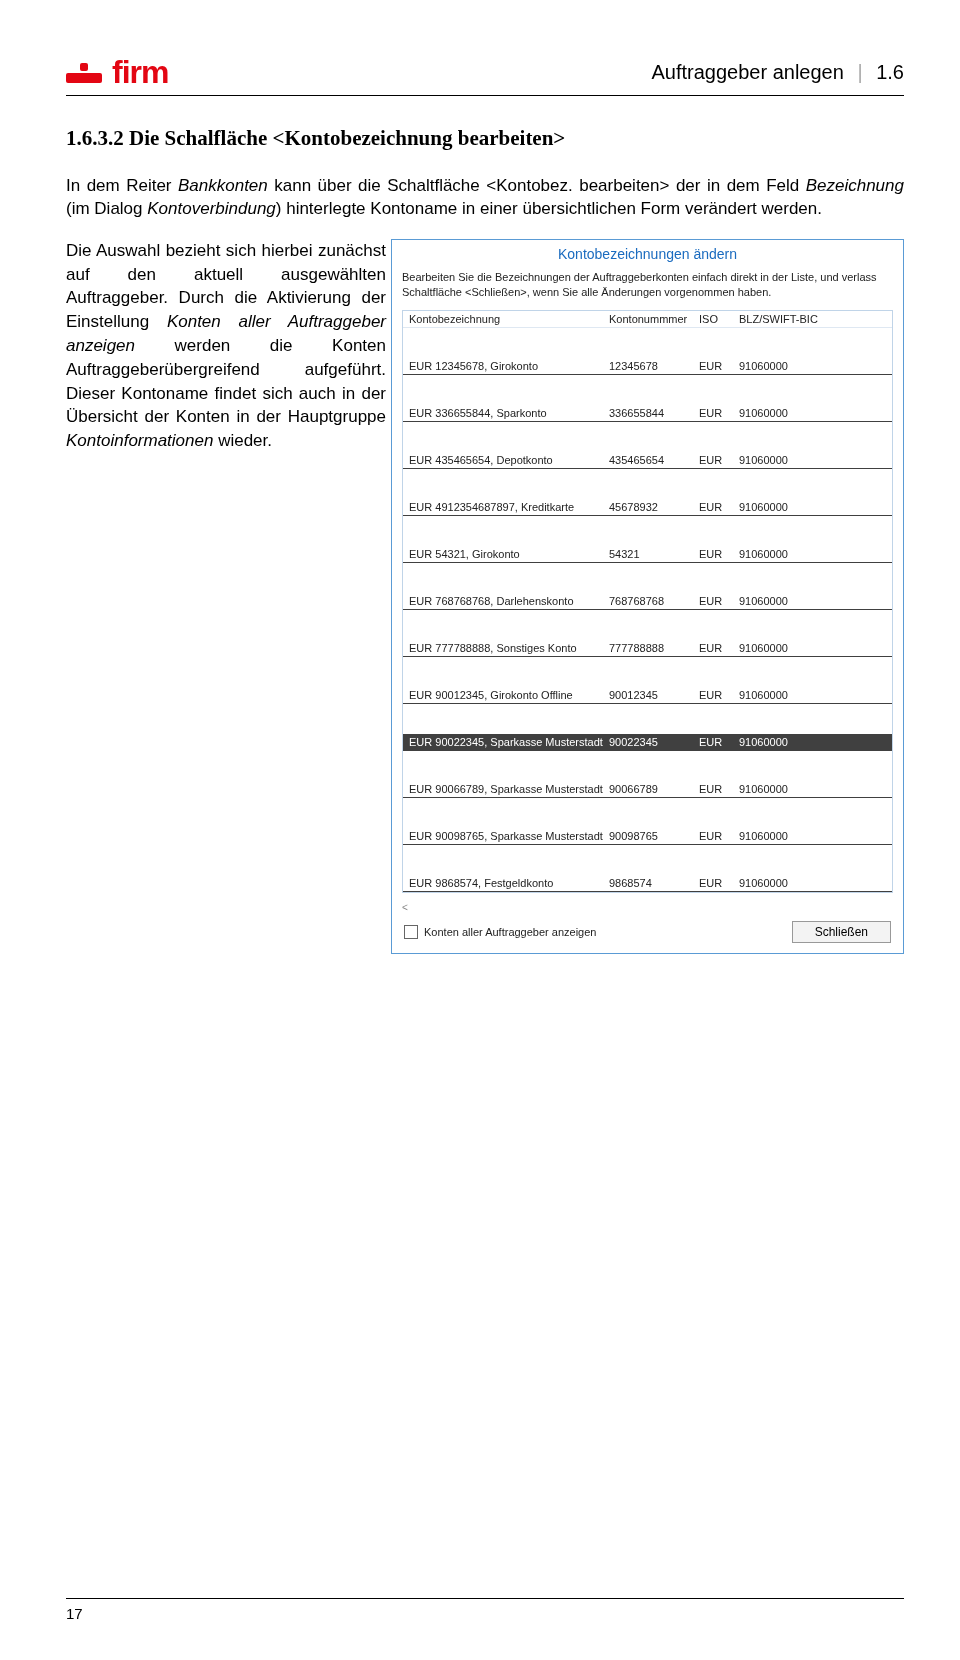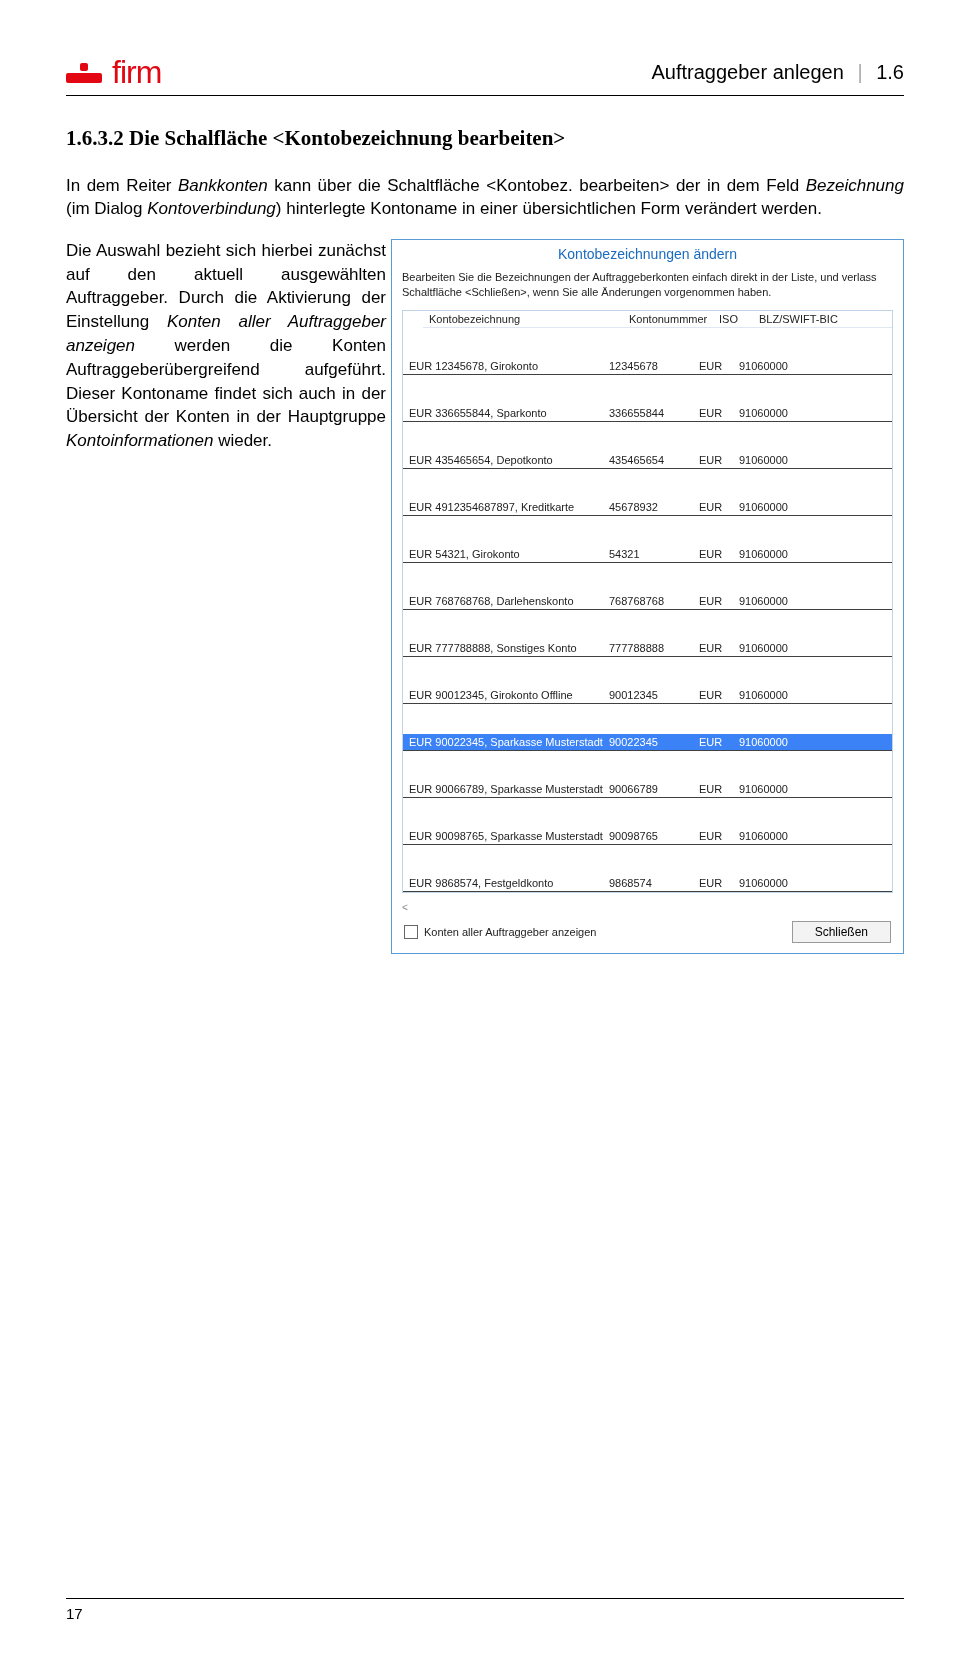--- a/index.html
+++ b/index.html
@@ -37,21 +37,21 @@
   }
   .logo-dot {
     width: 8px; height: 8px; background: #e30613; border-radius: 2px;
   }
   .logo-bar {
     width: 36px; height: 10px; background: #e30613; border-radius: 2px;
   }
   .logo-text {
     font-size: 32px;
     color: #e30613;
-    font-weight: 400;
+    font-weight: 700;
     letter-spacing: -1px;
   }
   .breadcrumb {
     font-size: 20px;
     color: #000;
   }
   .breadcrumb .sep {
     color: #aaa;
     padding: 0 8px;
   }
@@ -121,31 +121,30 @@
     grid-template-columns: 200px 90px 40px 80px;
     font-size: 11px;
     padding: 2px 6px;
     align-items: center;
     white-space: nowrap;
   }
   .grid-head {
     color: #222;
     background: #fff;
     border-bottom: 1px solid #dfe8f2;
-    margin-left: 20px;
   }
   .grid-head span {
     cursor: default;
   }
   .grid-row {
     border-bottom: 1px solid #404040;
     margin-top: 30px;
   }
   .grid-row.sel {
-    background: #3b82f6;
+    background: #404040;
     color: #fff;
   }
   .scroll-hint {
     padding: 3px 10px 2px 10px;
     color: #888;
     font-size: 10px;
   }
   .shot-footer {
     display: flex;
     justify-content: space-between;

